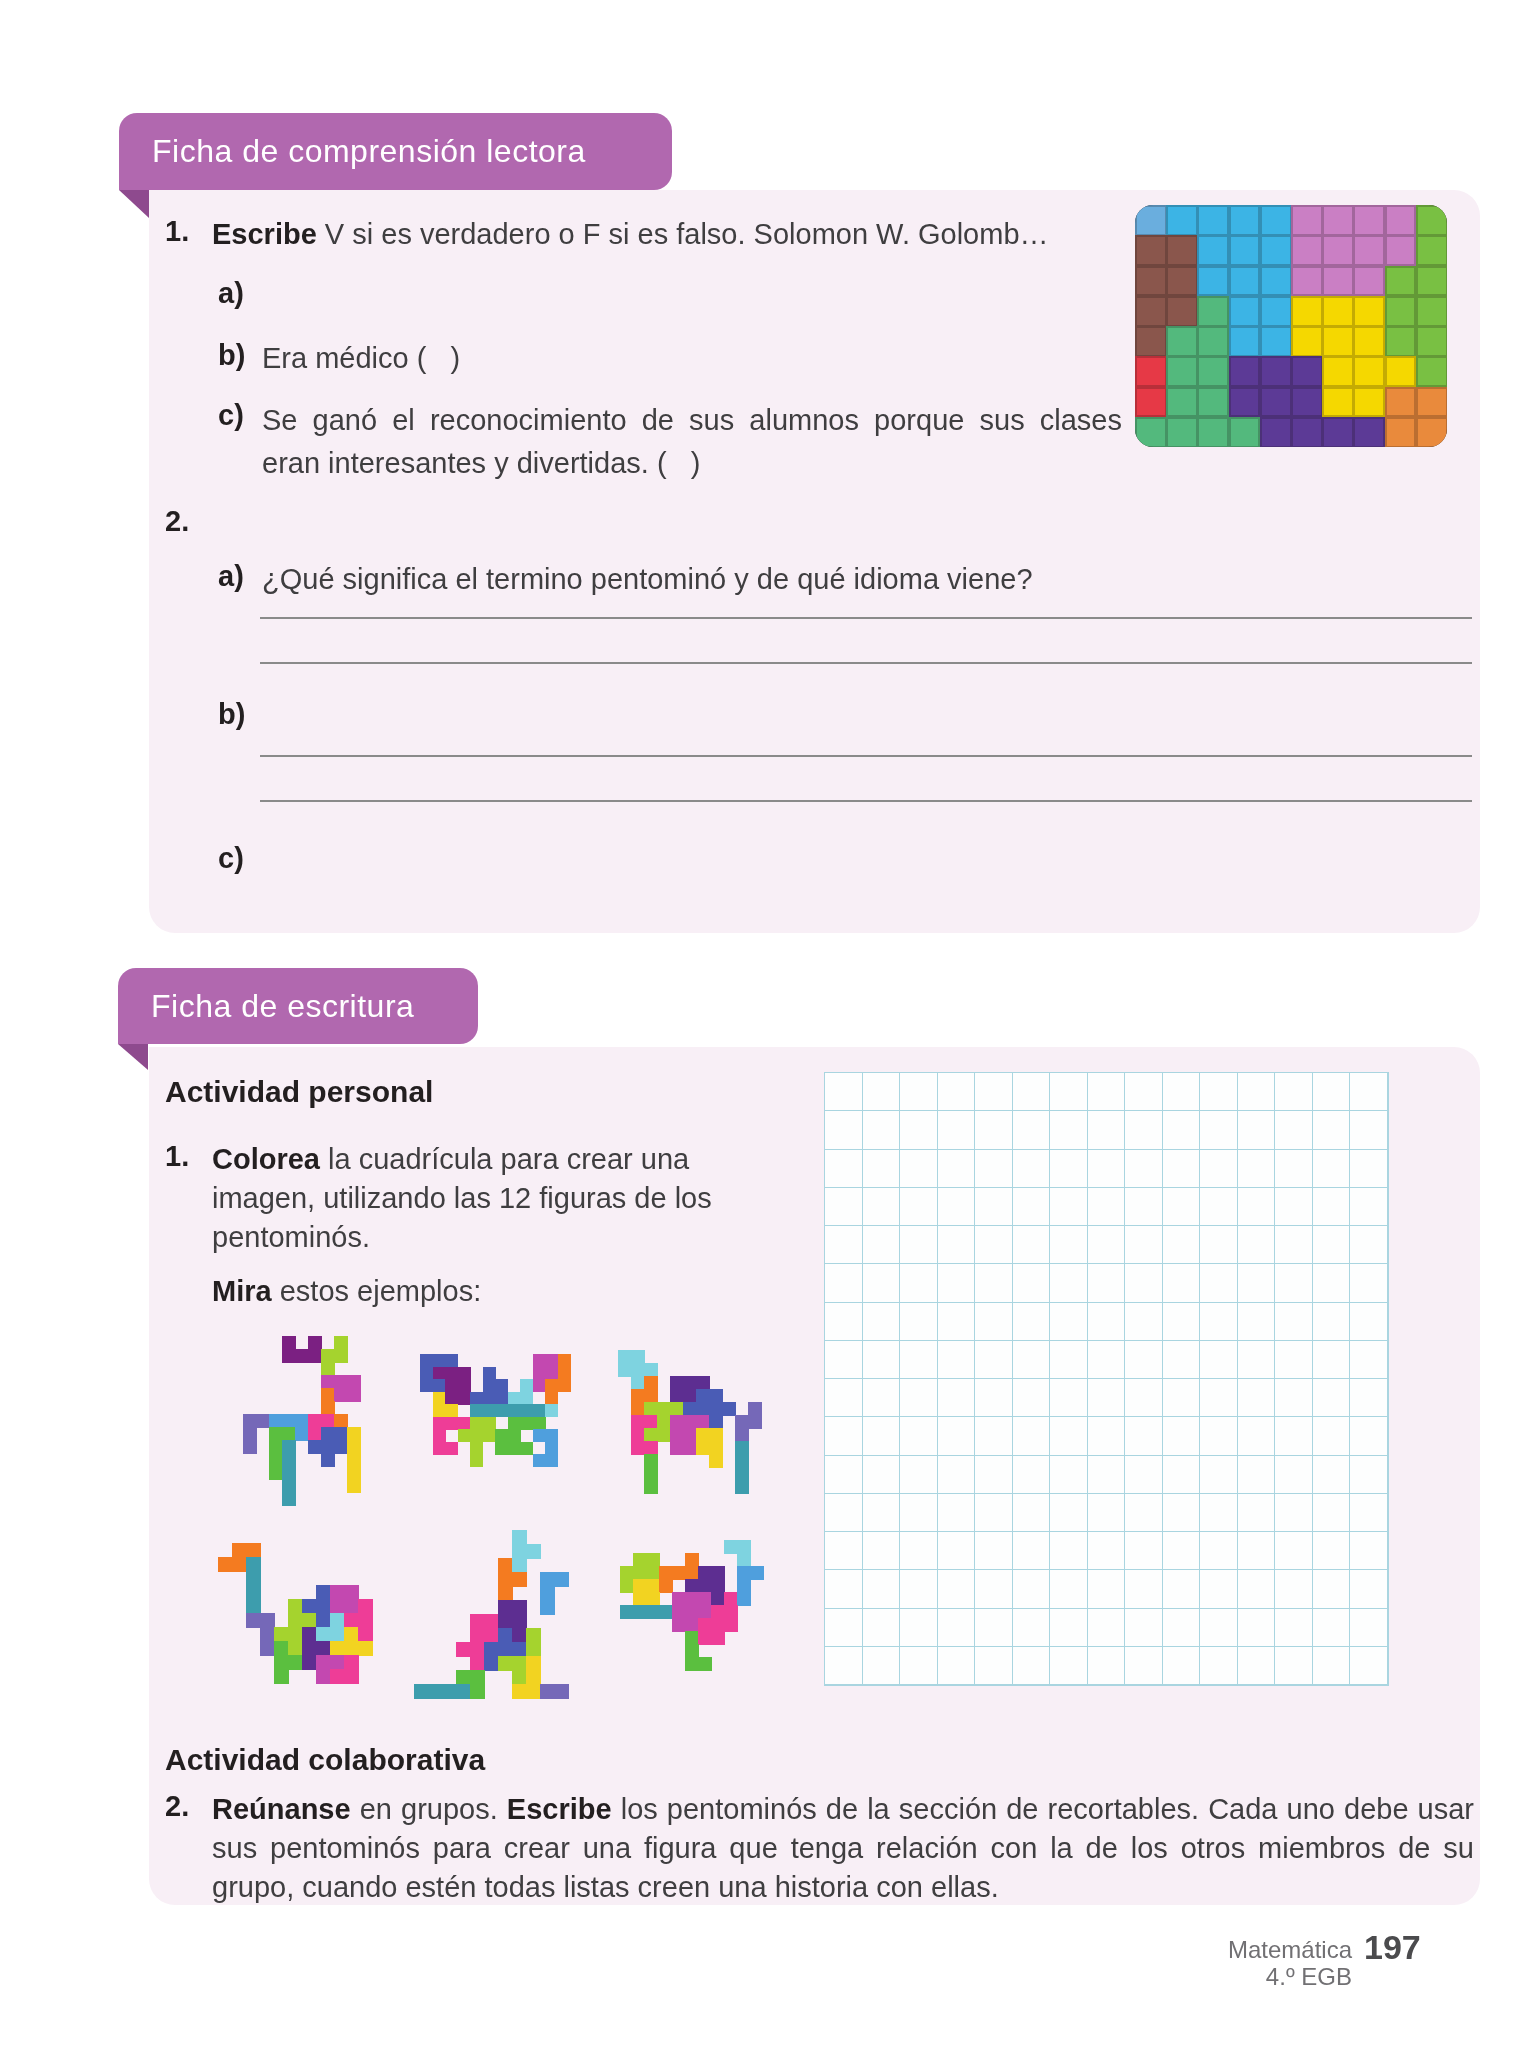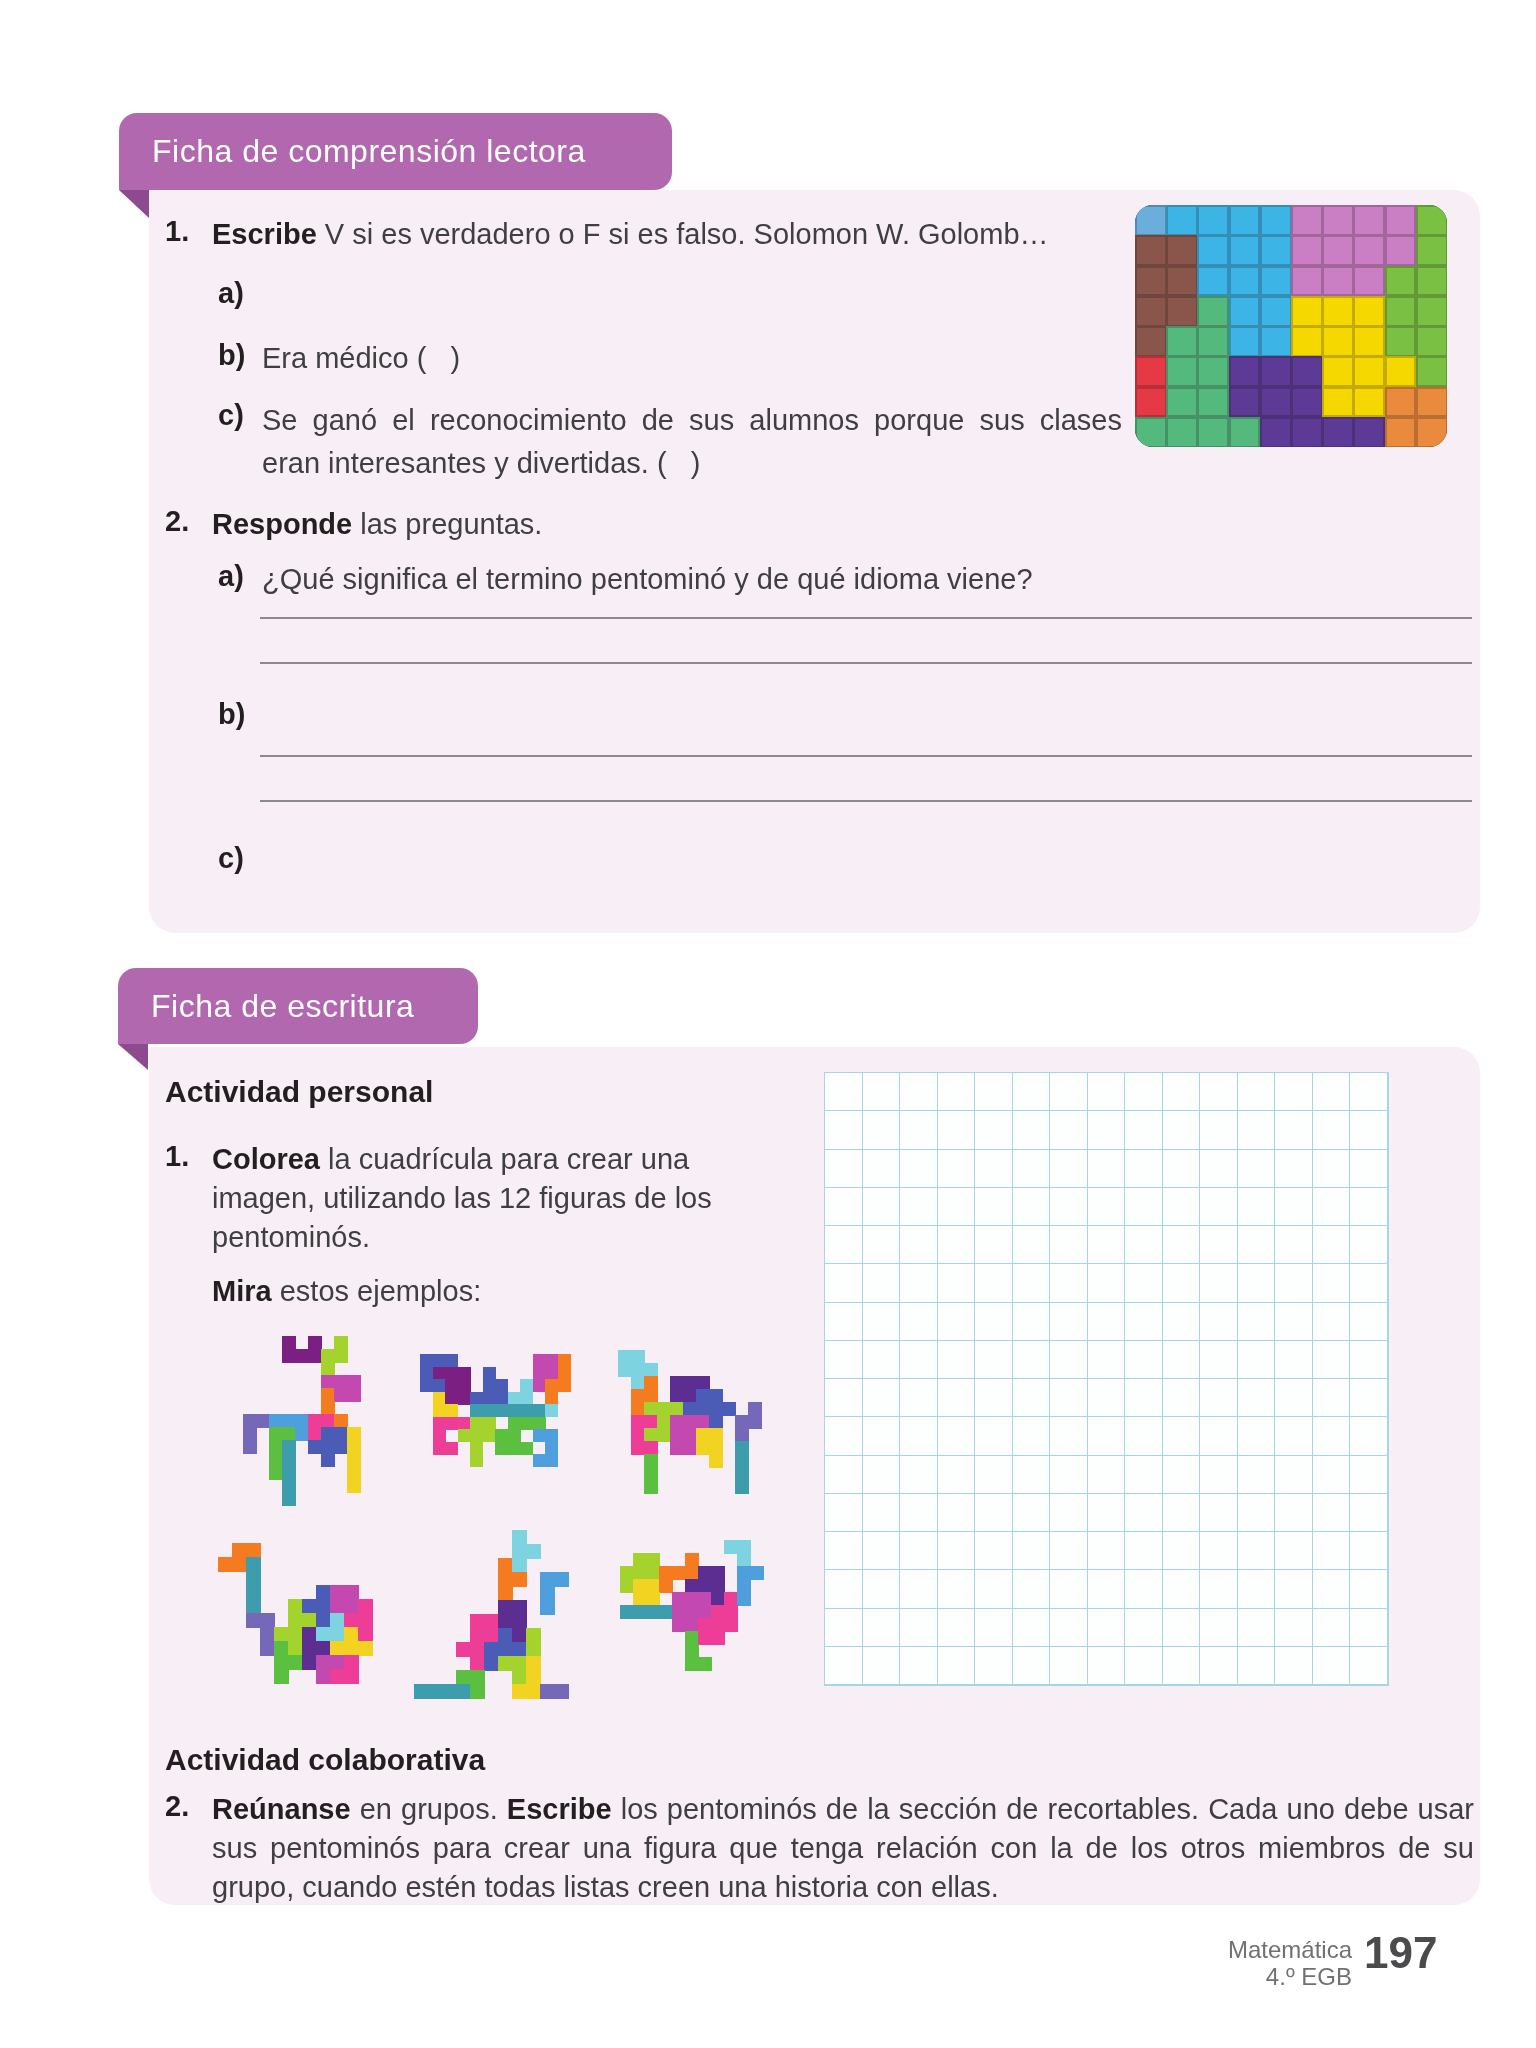--- a/index.html
+++ b/index.html
@@ -32,21 +32,21 @@
   #grid{position:absolute;left:824px;top:1072px;width:565px;height:614px;background:#ffffff;
         display:grid;border:1px solid #a9d5e0;box-sizing:border-box;}
   #grid .gc{border-right:1px solid #a9d5e0;border-bottom:1px solid #a9d5e0;box-sizing:border-box;background:#fdfefe;}
 
   .fig{position:absolute;}
   .fig div{position:absolute;}
 
   
   #footer-subject{position:absolute;left:1100px;top:1936px;width:252px;text-align:right;
                   color:#717073;font-size:24px;line-height:27px;}
-  #page-number{position:absolute;left:1364px;top:1928px;color:#4b4b4d;font-size:44px;font-weight:bold;}
+  #page-number{position:absolute;left:1364px;top:1928px;color:#4b4b4d;font-size:34px;font-weight:bold;}
 </style>
 </head>
 <body>
 
 <div id="page">
 
   <div class="tab" style="left:119px;top:113px;width:553px;height:77px;">
     <span>Ficha de comprensión lectora</span>
   </div>
   <div class="fold" style="left:119px;top:190px;width:30px;height:28px;"></div>
@@ -141,21 +141,20 @@
 
   <div class="num" style="left:218px;top:277px;">a)</div>
 
   <div class="num" style="left:218px;top:339px;">b)</div>
   <div class="t" style="left:262px;top:339px;">Era médico (&nbsp;&nbsp;&nbsp;)</div>
 
   <div class="num" style="left:218px;top:399px;">c)</div>
   <div class="t wrap just" style="left:262px;top:399px;width:860px;line-height:43px;">Se ganó el reconocimiento de sus alumnos porque sus clases eran interesantes y divertidas. (&nbsp;&nbsp;&nbsp;)</div>
 
   <div class="num" style="left:165px;top:505px;">2.</div>
-  <div class="t" style="left:212px;top:505px;"><span class="b">Responde</span><span> las preguntas.</span></div>
 
   <div class="num" style="left:218px;top:560px;">a)</div>
   <div class="t" style="left:262px;top:560px;">¿Qué significa el termino pentominó y de qué idioma viene?</div>
   <div class="ans" style="left:260px;top:617px;width:1212px;"></div>
   <div class="ans" style="left:260px;top:662px;width:1212px;"></div>
 
   <div class="num" style="left:218px;top:698px;">b)</div>
   <div class="ans" style="left:260px;top:755px;width:1212px;"></div>
   <div class="ans" style="left:260px;top:800px;width:1212px;"></div>
 

